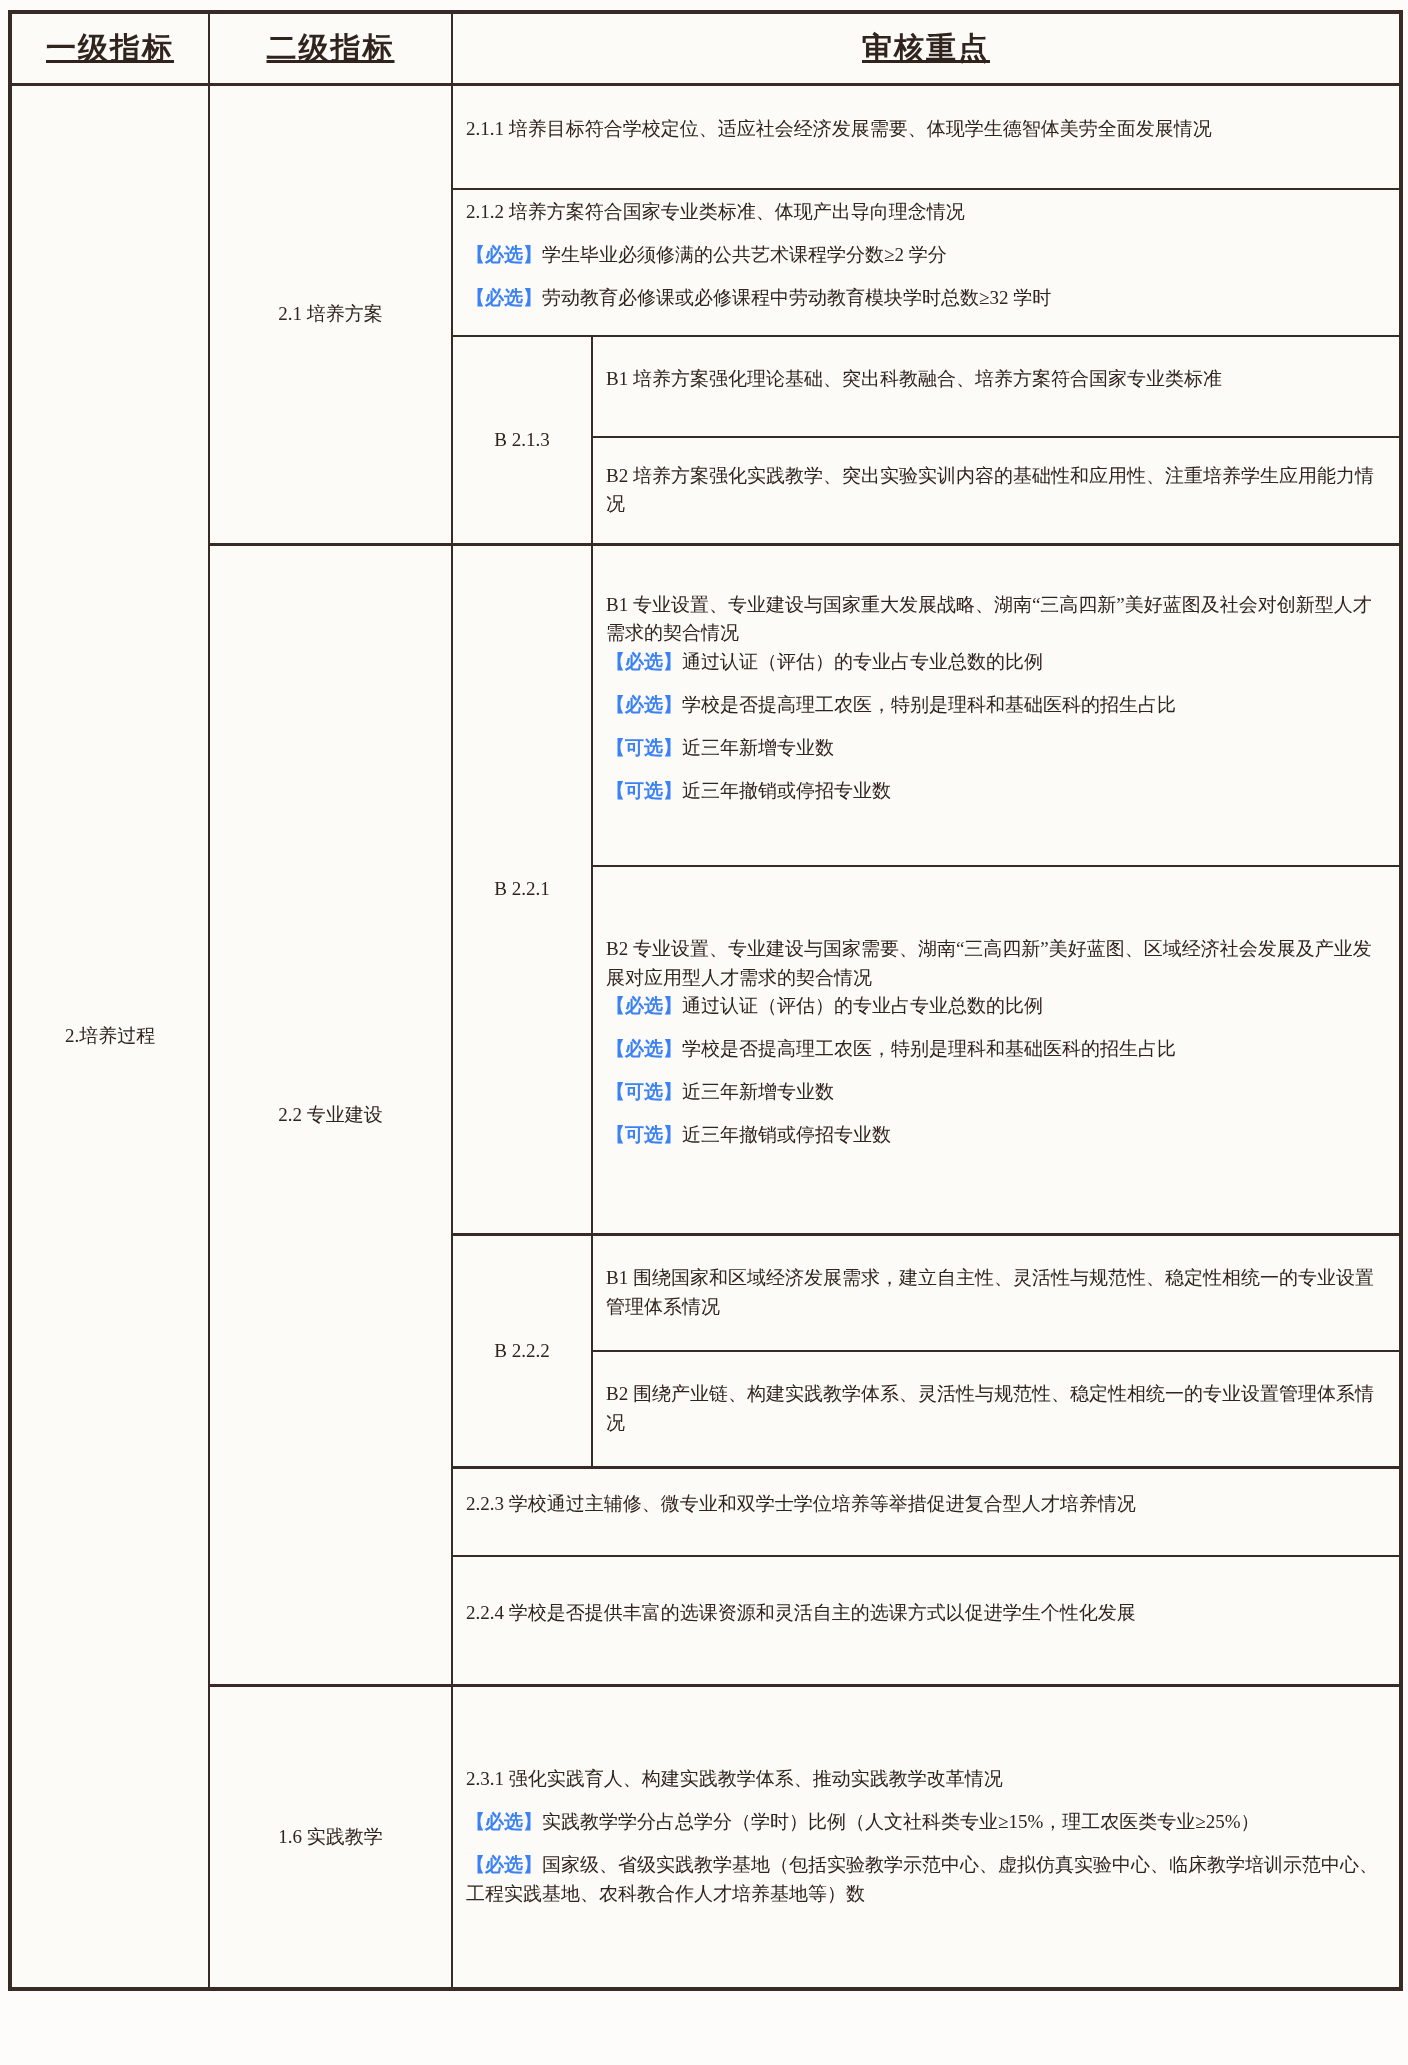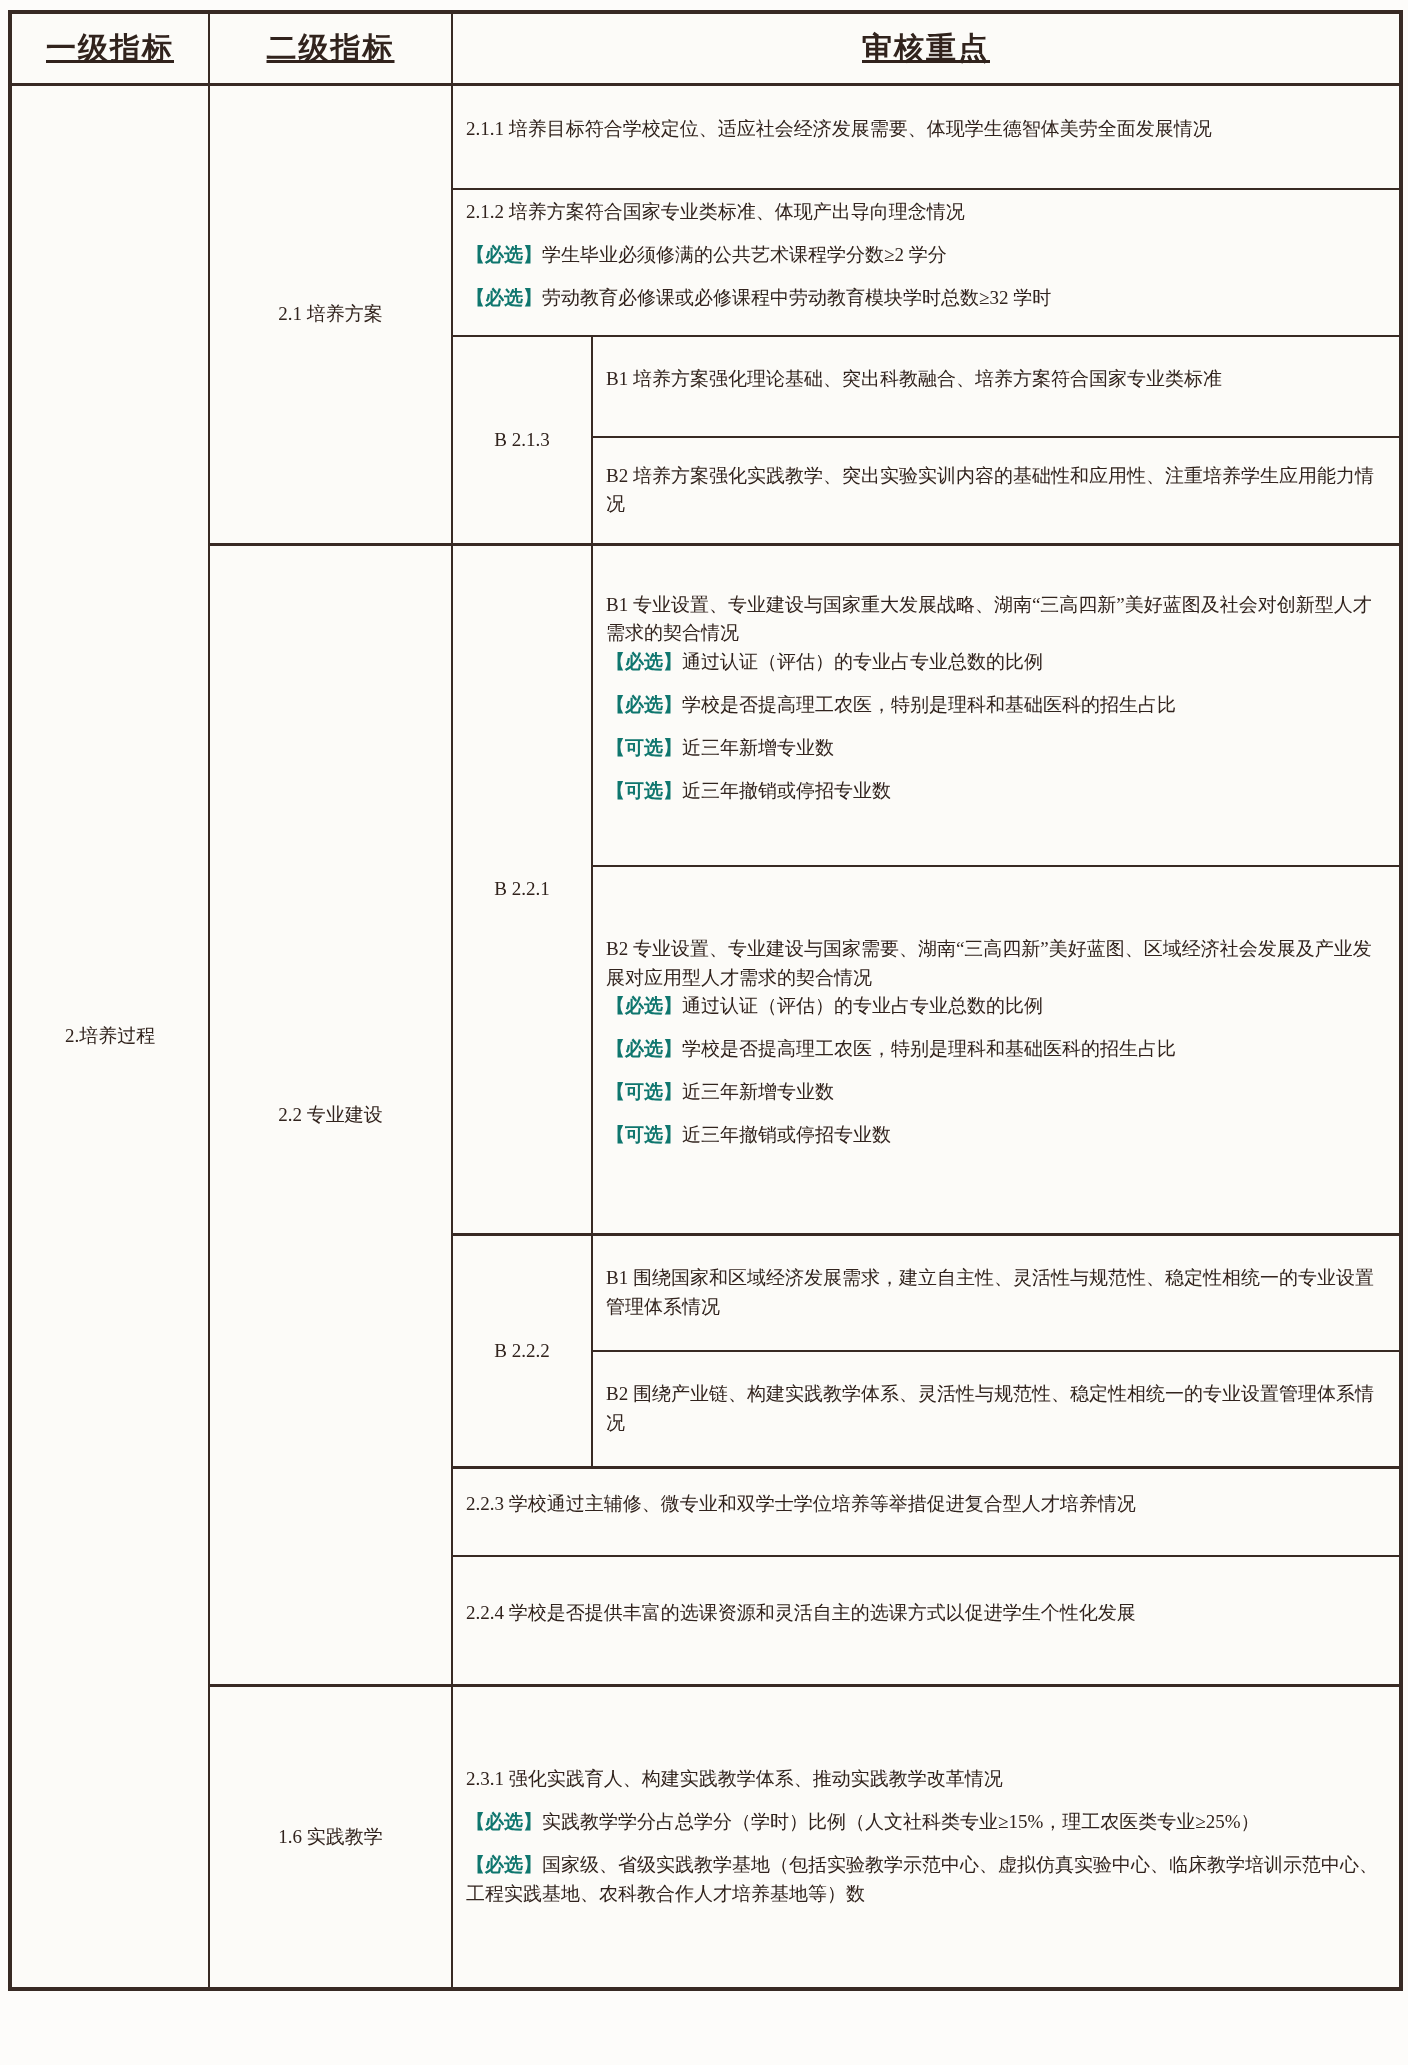--- a/index.html
+++ b/index.html
@@ -41,21 +41,21 @@
     vertical-align:middle;
     padding:4px 14px;
   }
   td.content{
     text-align:left;
     vertical-align:middle;
     padding:8px 14px 8px 13px;
     line-height:1.5;
   }
   .ln{min-height:43px;}
-  .ln b{font-weight:bold;color:#0f766e;text-align:center;}
+  .ln b{font-weight:bold;color:#3b82f6;text-align:center;}
   tr.group-sep td{border-top-width:3px;}
 </style>
 </head>
 <body>
 
 <table>
   <colgroup>
     <col class="c1">
       <col class="c2">
       <col class="c3">

